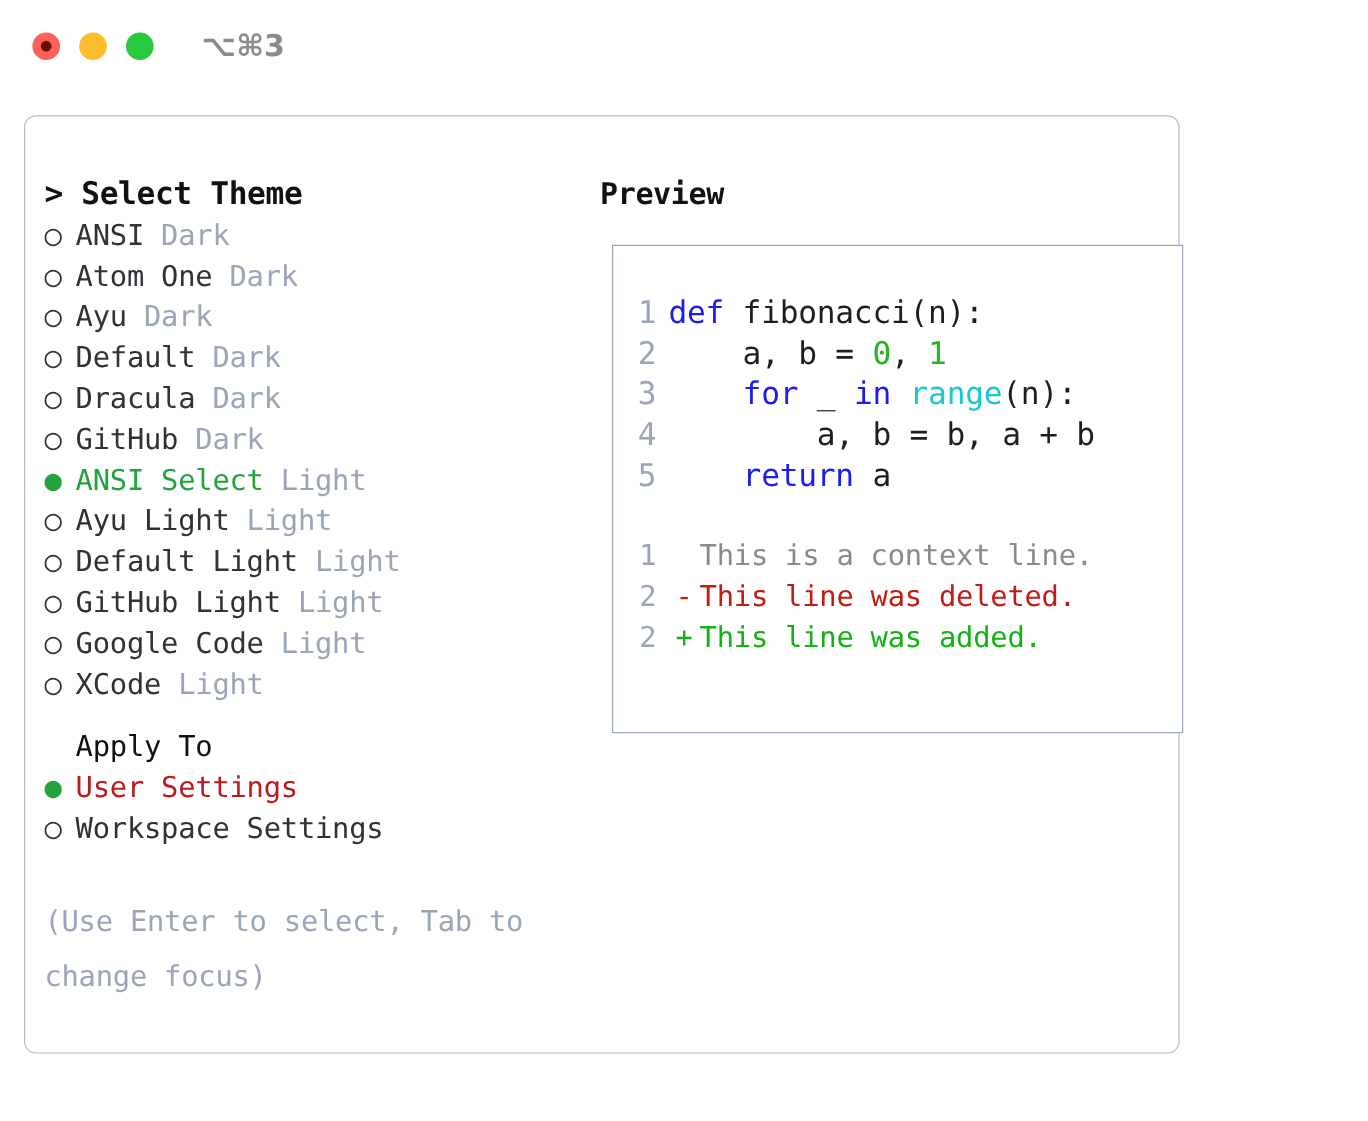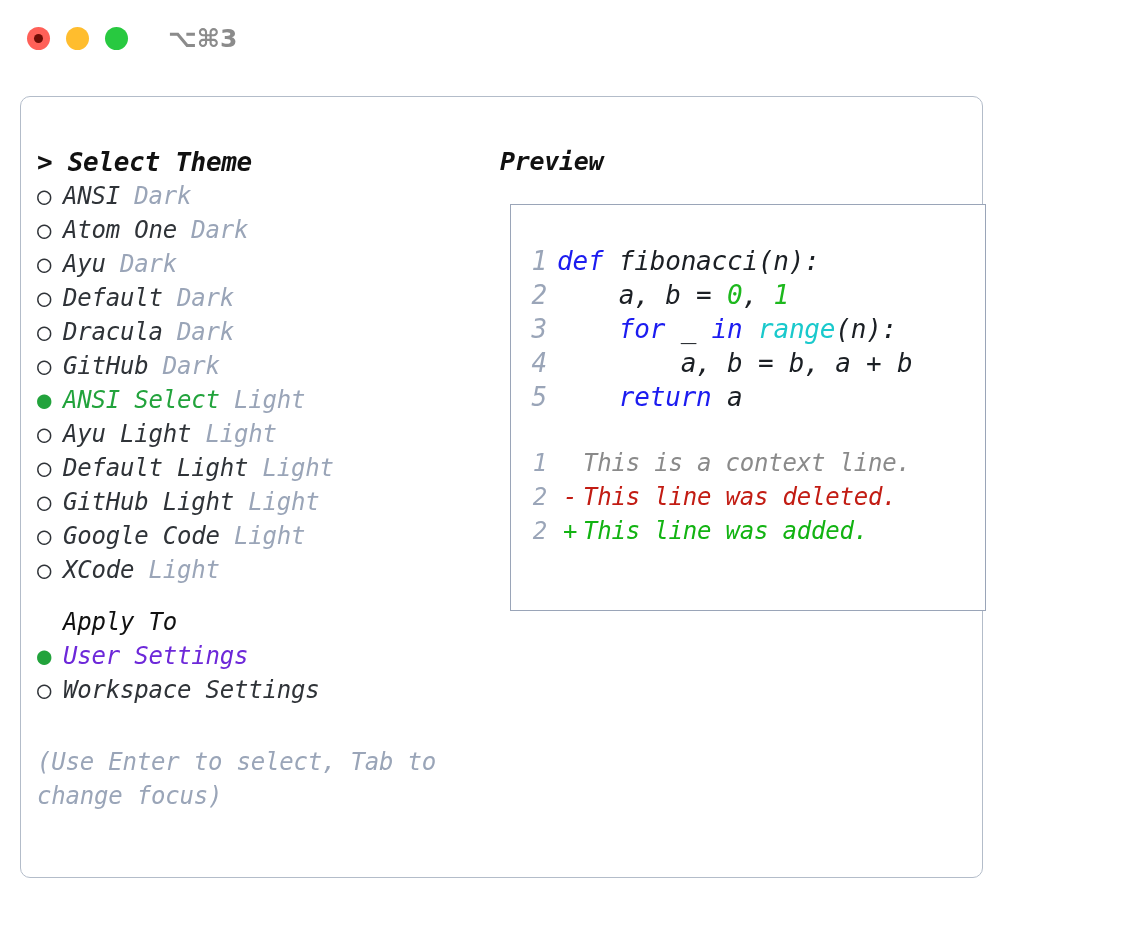--- a/index.html
+++ b/index.html
@@ -73,21 +73,20 @@
   #main-panel {
     position: absolute;
     left: 20px;
     top: 96px;
     width: 963px;
     height: 782px;
     border: 1.6px solid #b3bcc9;
     border-radius: 10px;
     background: #ffffff;
     box-sizing: border-box;
-    font-style: italic;
   }
 
   
   #theme-column {
     position: absolute;
     left: 16px;
     top: 48px;
     width: 440px;
   }
   #theme-heading {
@@ -135,30 +134,30 @@
     letter-spacing: -0.2px;
   }
   .apply-row {
     height: 34px;
     line-height: 34px;
     font-size: 24px;
     white-space: pre;
     color: #2f3338;
     letter-spacing: -0.2px;
   }
-  .apply-row .label.sel { color: #6d28d9; }
+  .apply-row .label.sel { color: #b91c1c; }
 
   
   #hint-text {
     position: absolute;
     left: 16px;
     top: 648px;
     width: 410px;
     font-size: 24px;
-    line-height: 34px;
+    line-height: 46px;
     color: #9aa5b8;
     letter-spacing: -0.2px;
   }
 
   
   #preview-column {
     position: absolute;
     left: 479px;
     top: 48px;
     width: 490px;

